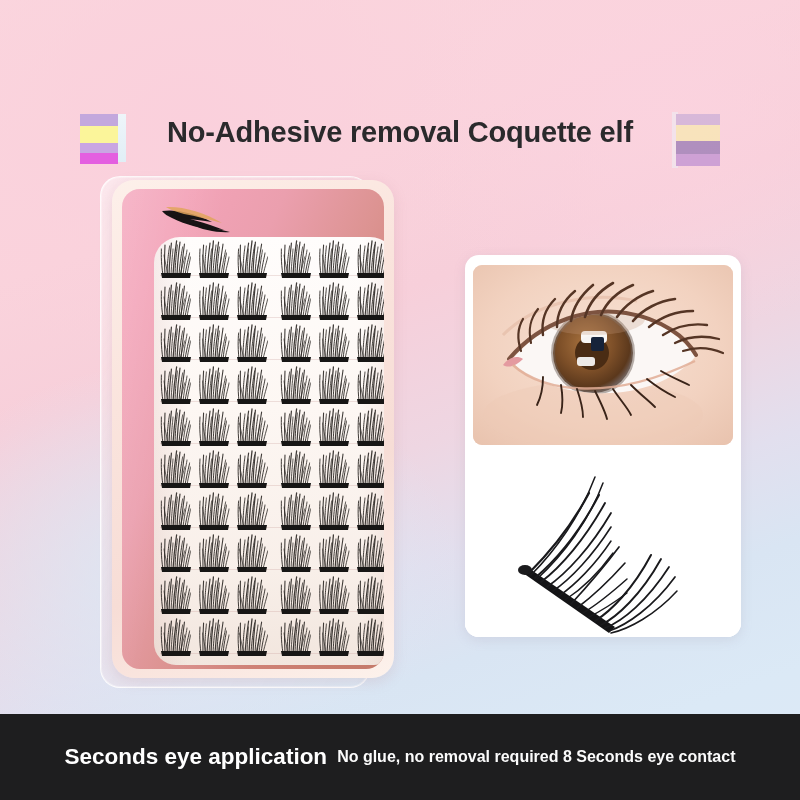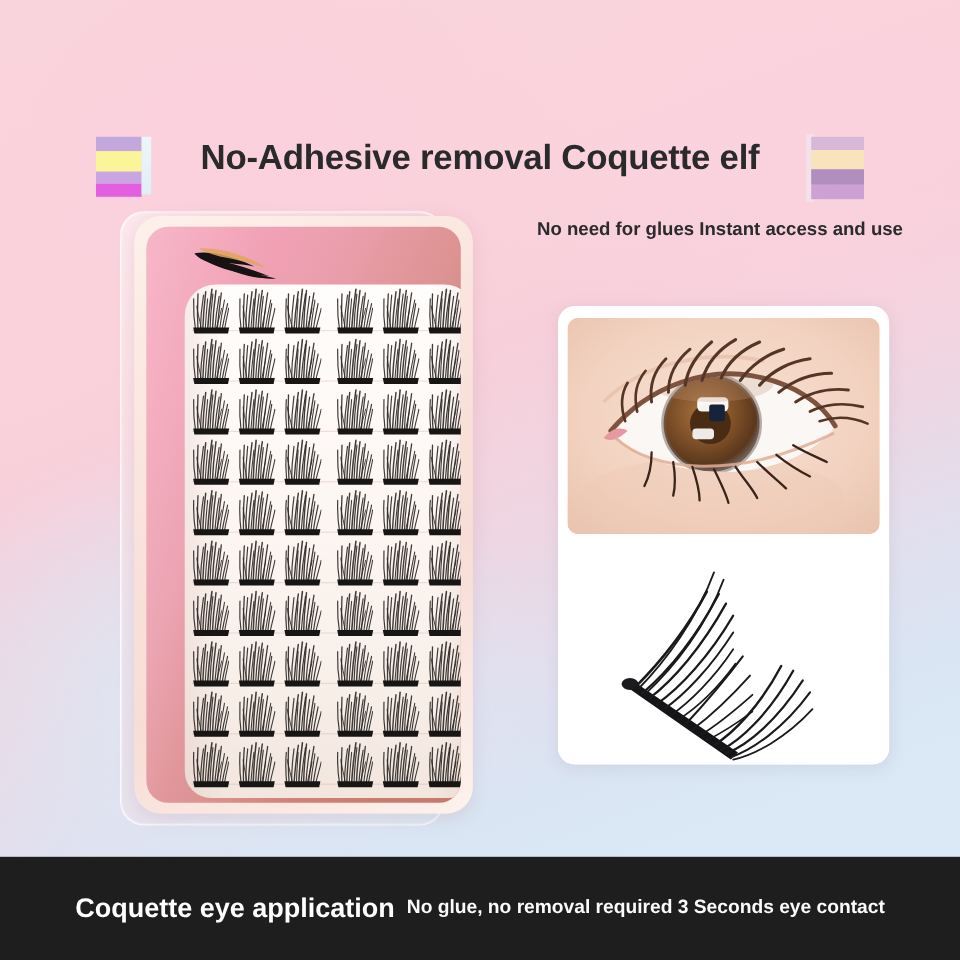--- a/index.html
+++ b/index.html
@@ -215,21 +215,20 @@
     <div class="r1"></div>
     <div class="r2"></div>
     <div class="r3"></div>
     <div class="r4"></div>
   </div>
 
   <div class="title-row">
     <div class="title-text">No-Adhesive removal Coquette elf</div>
   </div>
 
-  <div class="subtitle">No need for glues Instant access and use</div>
   <div class="ghost"></div>
 
   <div class="case-wrap">
 
     <div class="lid">
       <div class="lid-inner"></div>
     </div>
 
     <div class="case-outer"></div>
 
@@ -1587,18 +1586,18 @@
         <g stroke="#1a1a1d" fill="none" stroke-linecap="round" stroke-width="1.5">
           <path d="M66 124 C90 100, 116 64, 130 26"></path>
           <path d="M72 128 C98 104, 124 70, 138 32"></path>
         </g>
       </svg>
     </div>
   </div>
 
   <div class="banner">
     <div class="banner-inner">
-      <span class="banner-main">Coquette eye application</span>
-      <span class="banner-sub">No glue, no removal required 3 Seconds eye contact</span>
+      <span class="banner-main">Seconds eye application</span>
+      <span class="banner-sub">No glue, no removal required 8 Seconds eye contact</span>
     </div>
   </div>
 
 </div>
 
 </body></html>

